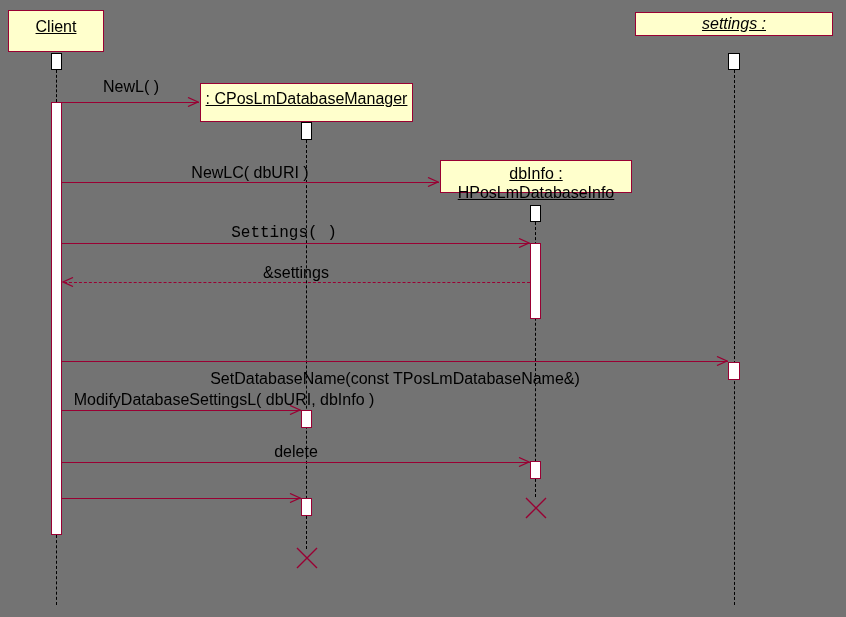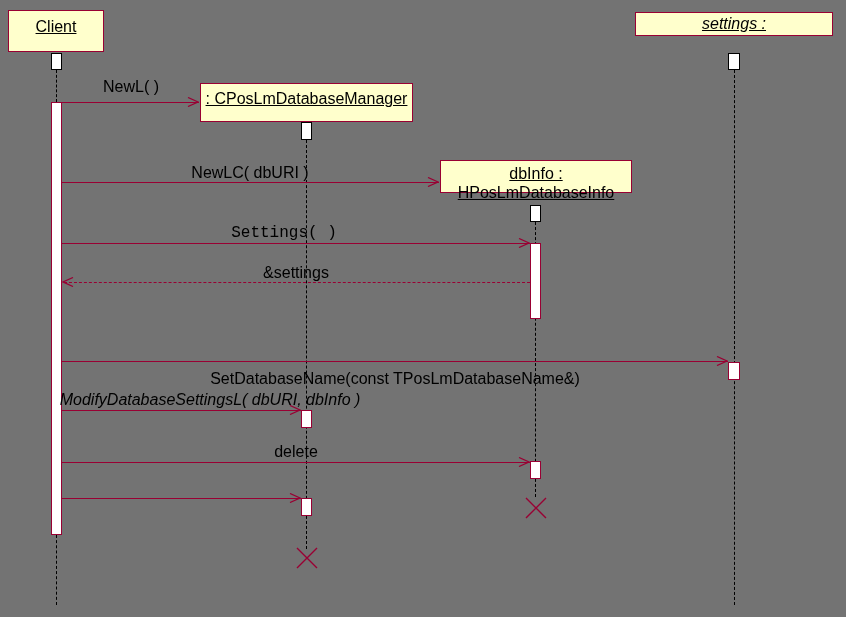--- a/index.html
+++ b/index.html
@@ -119,21 +119,21 @@
   <svg class="arrowhead" style="left:62px; top:277px;" width="12" height="10">
     <path d="M11,0.5 L1,5 L11,9.5" fill="none" stroke="#990033" stroke-width="1.3"></path>
   </svg>
 
   <div class="msg-label" style="left:395px; top:341px;margin-top:28px;">SetDatabaseName(const TPosLmDatabaseName&amp;)</div>
   <div class="msg-line" style="left:62px; top:361px; width:666px;"></div>
   <svg class="arrowhead" style="left:716px; top:356px;" width="12" height="10">
     <path d="M1,0.5 L11,5 L1,9.5" fill="none" stroke="#990033" stroke-width="1.3"></path>
   </svg>
 
-  <div class="msg-label" style="left:210px; top:390px;font-style:italic;">ModifyDatabaseSettingsL( dbURI, dbInfo )</div>
+  <div class="msg-label" style="left:224px; top:390px;">ModifyDatabaseSettingsL( dbURI, dbInfo )</div>
   <div class="msg-line" style="left:62px; top:410px; width:239px;"></div>
   <svg class="arrowhead" style="left:289px; top:405px;" width="12" height="10">
     <path d="M1,0.5 L11,5 L1,9.5" fill="none" stroke="#990033" stroke-width="1.3"></path>
   </svg>
 
   <div class="msg-label" style="left:296px; top:442px;">delete</div>
   <div class="msg-line" style="left:62px; top:462px; width:468px;"></div>
   <svg class="arrowhead" style="left:518px; top:457px;" width="12" height="10">
     <path d="M1,0.5 L11,5 L1,9.5" fill="none" stroke="#990033" stroke-width="1.3"></path>
   </svg>

